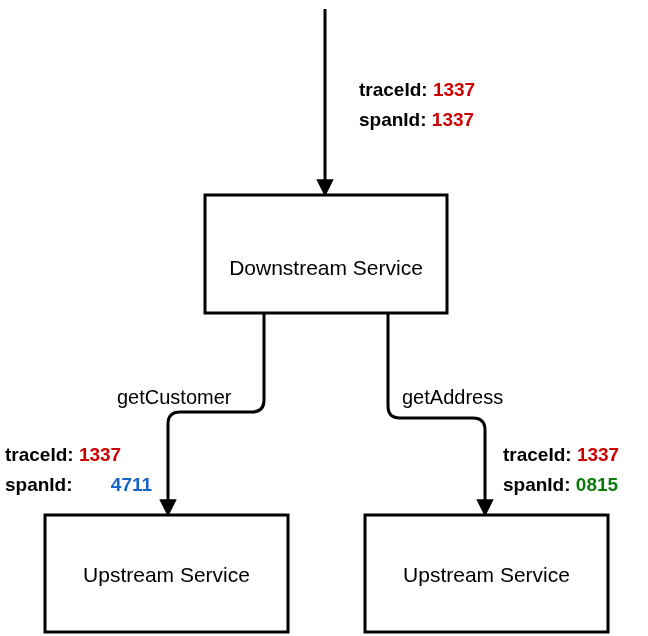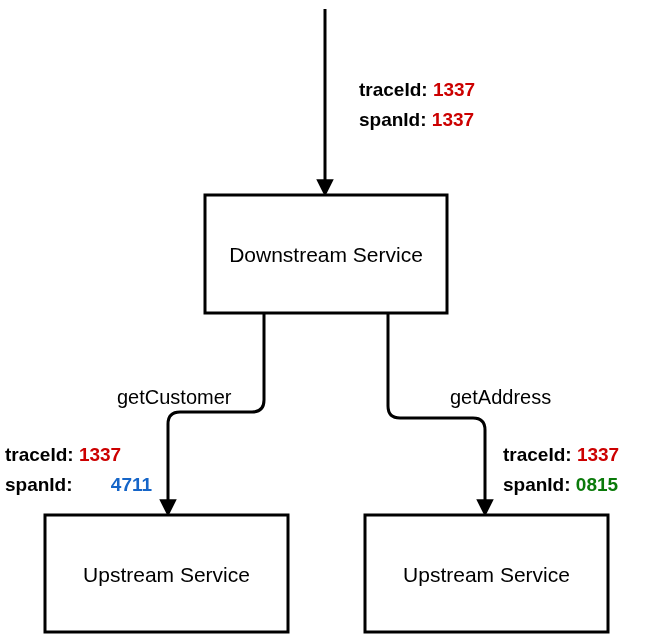--- a/index.html
+++ b/index.html
@@ -80,30 +80,30 @@
 
     <path d="M 264 313 L 264 400 Q 264 412 252 412 L 180 412 Q 168 412 168 424 L 168 508" fill="none" stroke="#000000" stroke-width="3" marker-end="url(#arrowhead)"></path>
 
     <path d="M 388 313 L 388 406 Q 388 418 400 418 L 473 418 Q 485 418 485 430 L 485 508" fill="none" stroke="#000000" stroke-width="3" marker-end="url(#arrowhead)"></path>
 
     <rect x="45" y="515" width="243" height="117" fill="#ffffff" stroke="#000000" stroke-width="3"></rect>
 
     <rect x="365" y="515" width="243" height="117" fill="#ffffff" stroke="#000000" stroke-width="3"></rect>
   </svg>
 
-  <div class="node-label" style="left:205px; top:244px; width:242px;">Downstream Service</div>
+  <div class="node-label" style="left:205px; top:257px; width:242px;">Downstream Service</div>
 
   <div class="node-label" style="left:45px; top:564px; width:243px;">Upstream Service</div>
 
   <div class="node-label" style="left:365px; top:564px; width:243px;">Upstream Service</div>
 
 
   <div class="edge-label" style="left:117px; top:387px;">getCustomer</div>
 
-  <div class="edge-label" style="left:402px; top:387px;margin-left:48px;">getAddress</div>
+  <div class="edge-label" style="left:402px; top:387px;">getAddress</div>
 
   <div class="ctx-block" style="left:359px; top:75px;">
     <div class="ctx-row">
       <span class="ctx-key">traceId:</span>
       <span class="ctx-val v-red">1337</span>
     </div>
     <div class="ctx-row">
       <span class="ctx-key">spanId:</span>
       <span class="ctx-val v-red">1337</span>
     </div>

